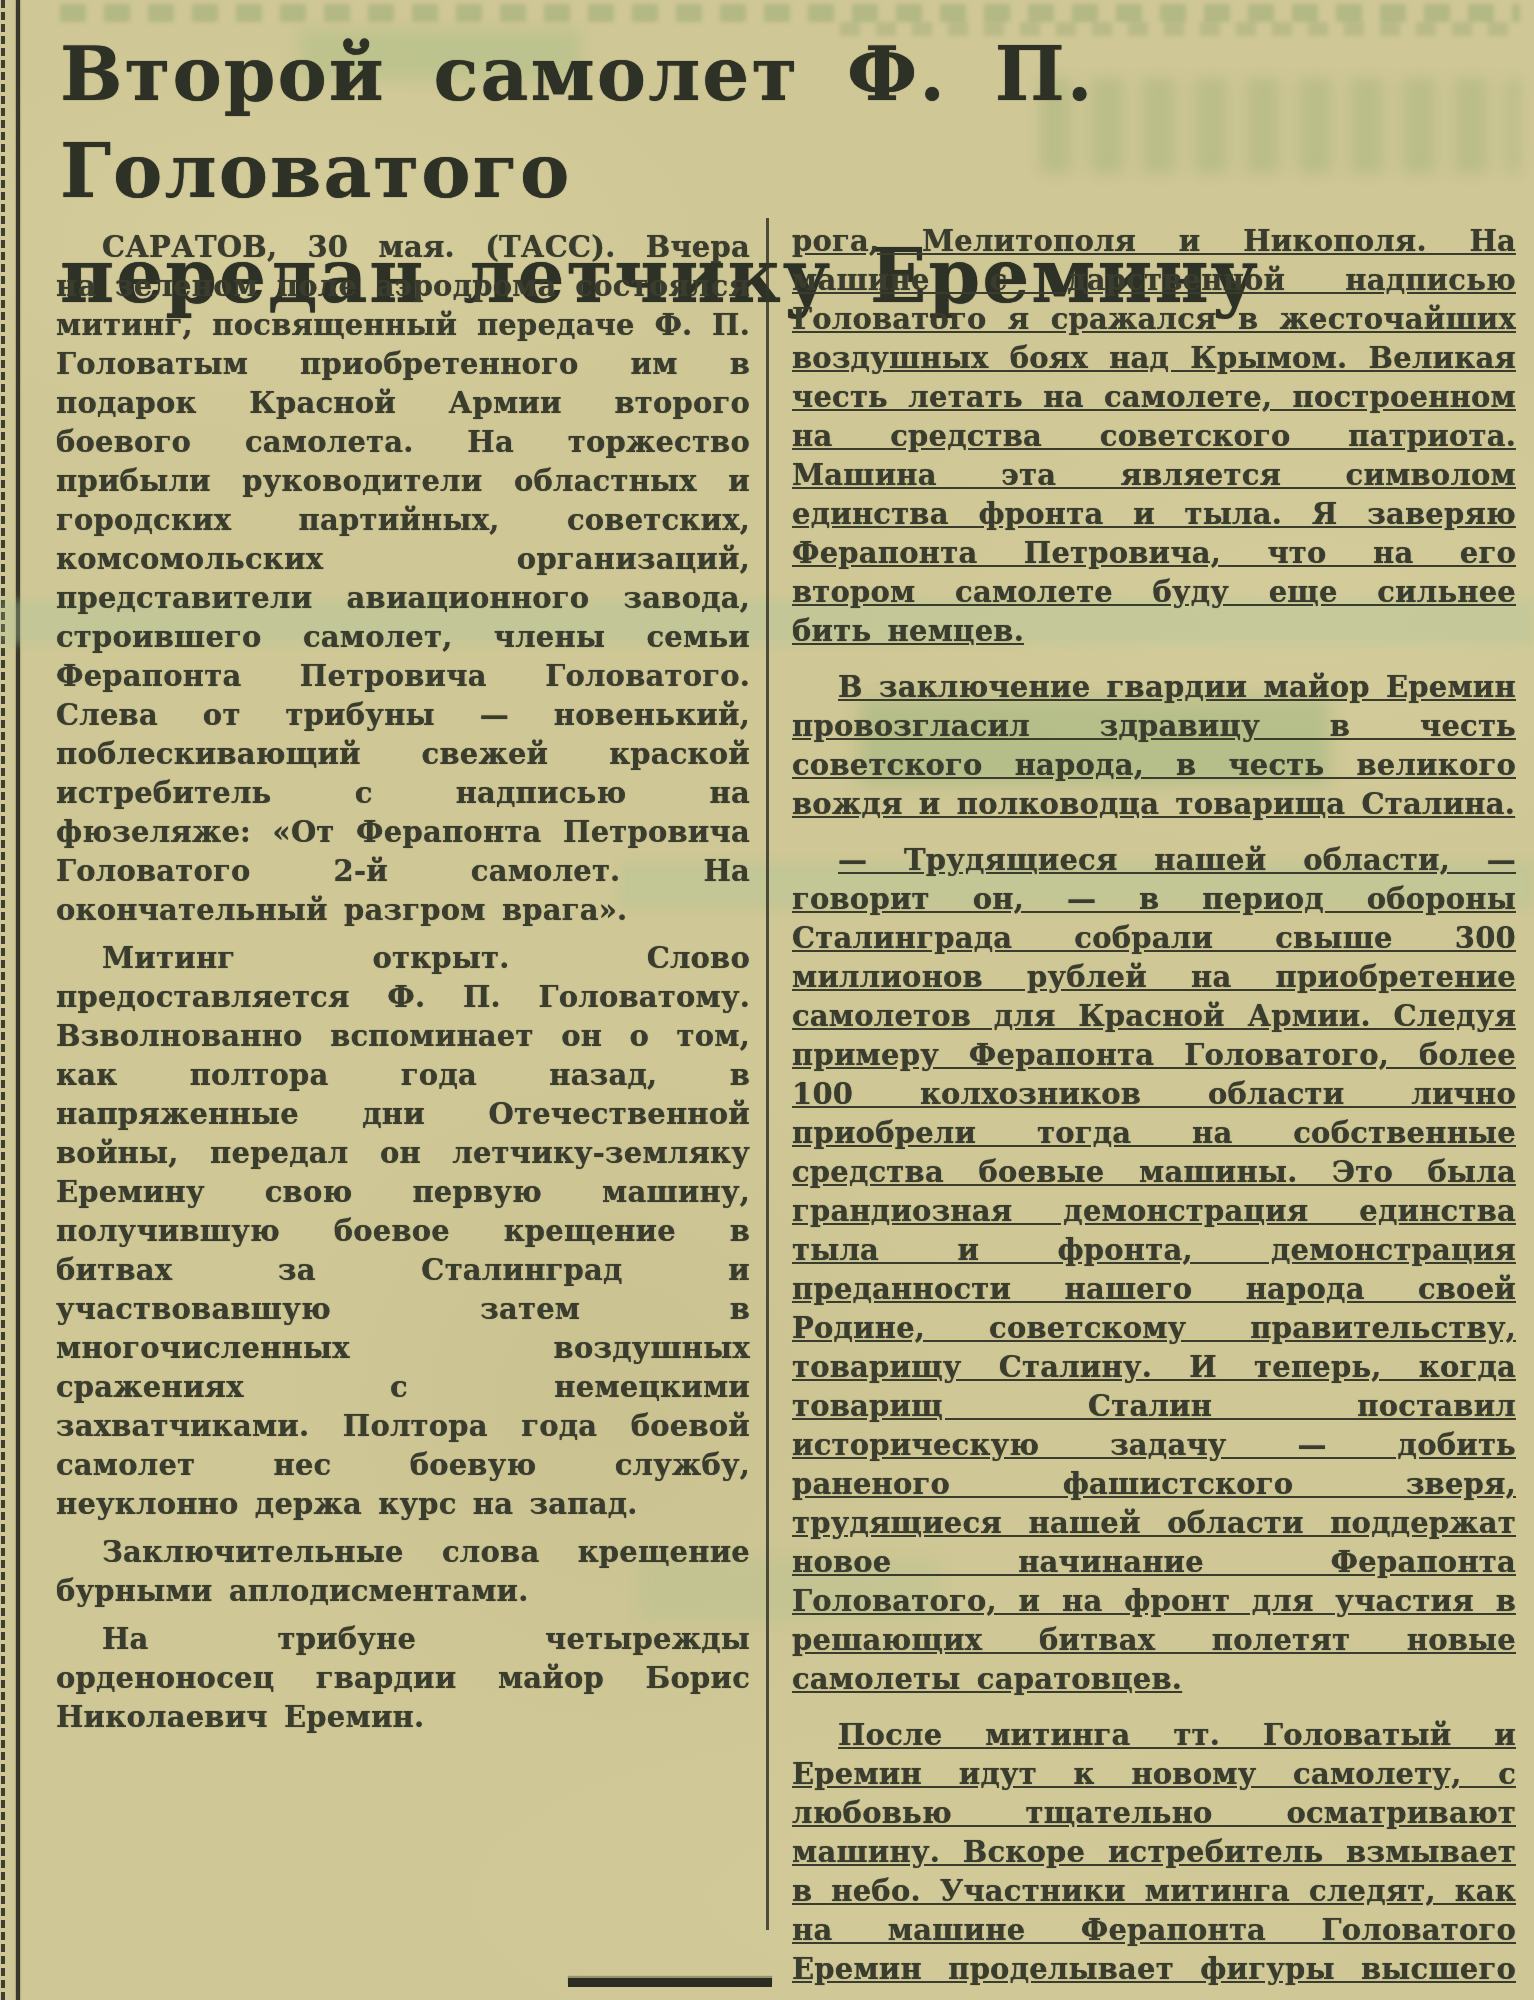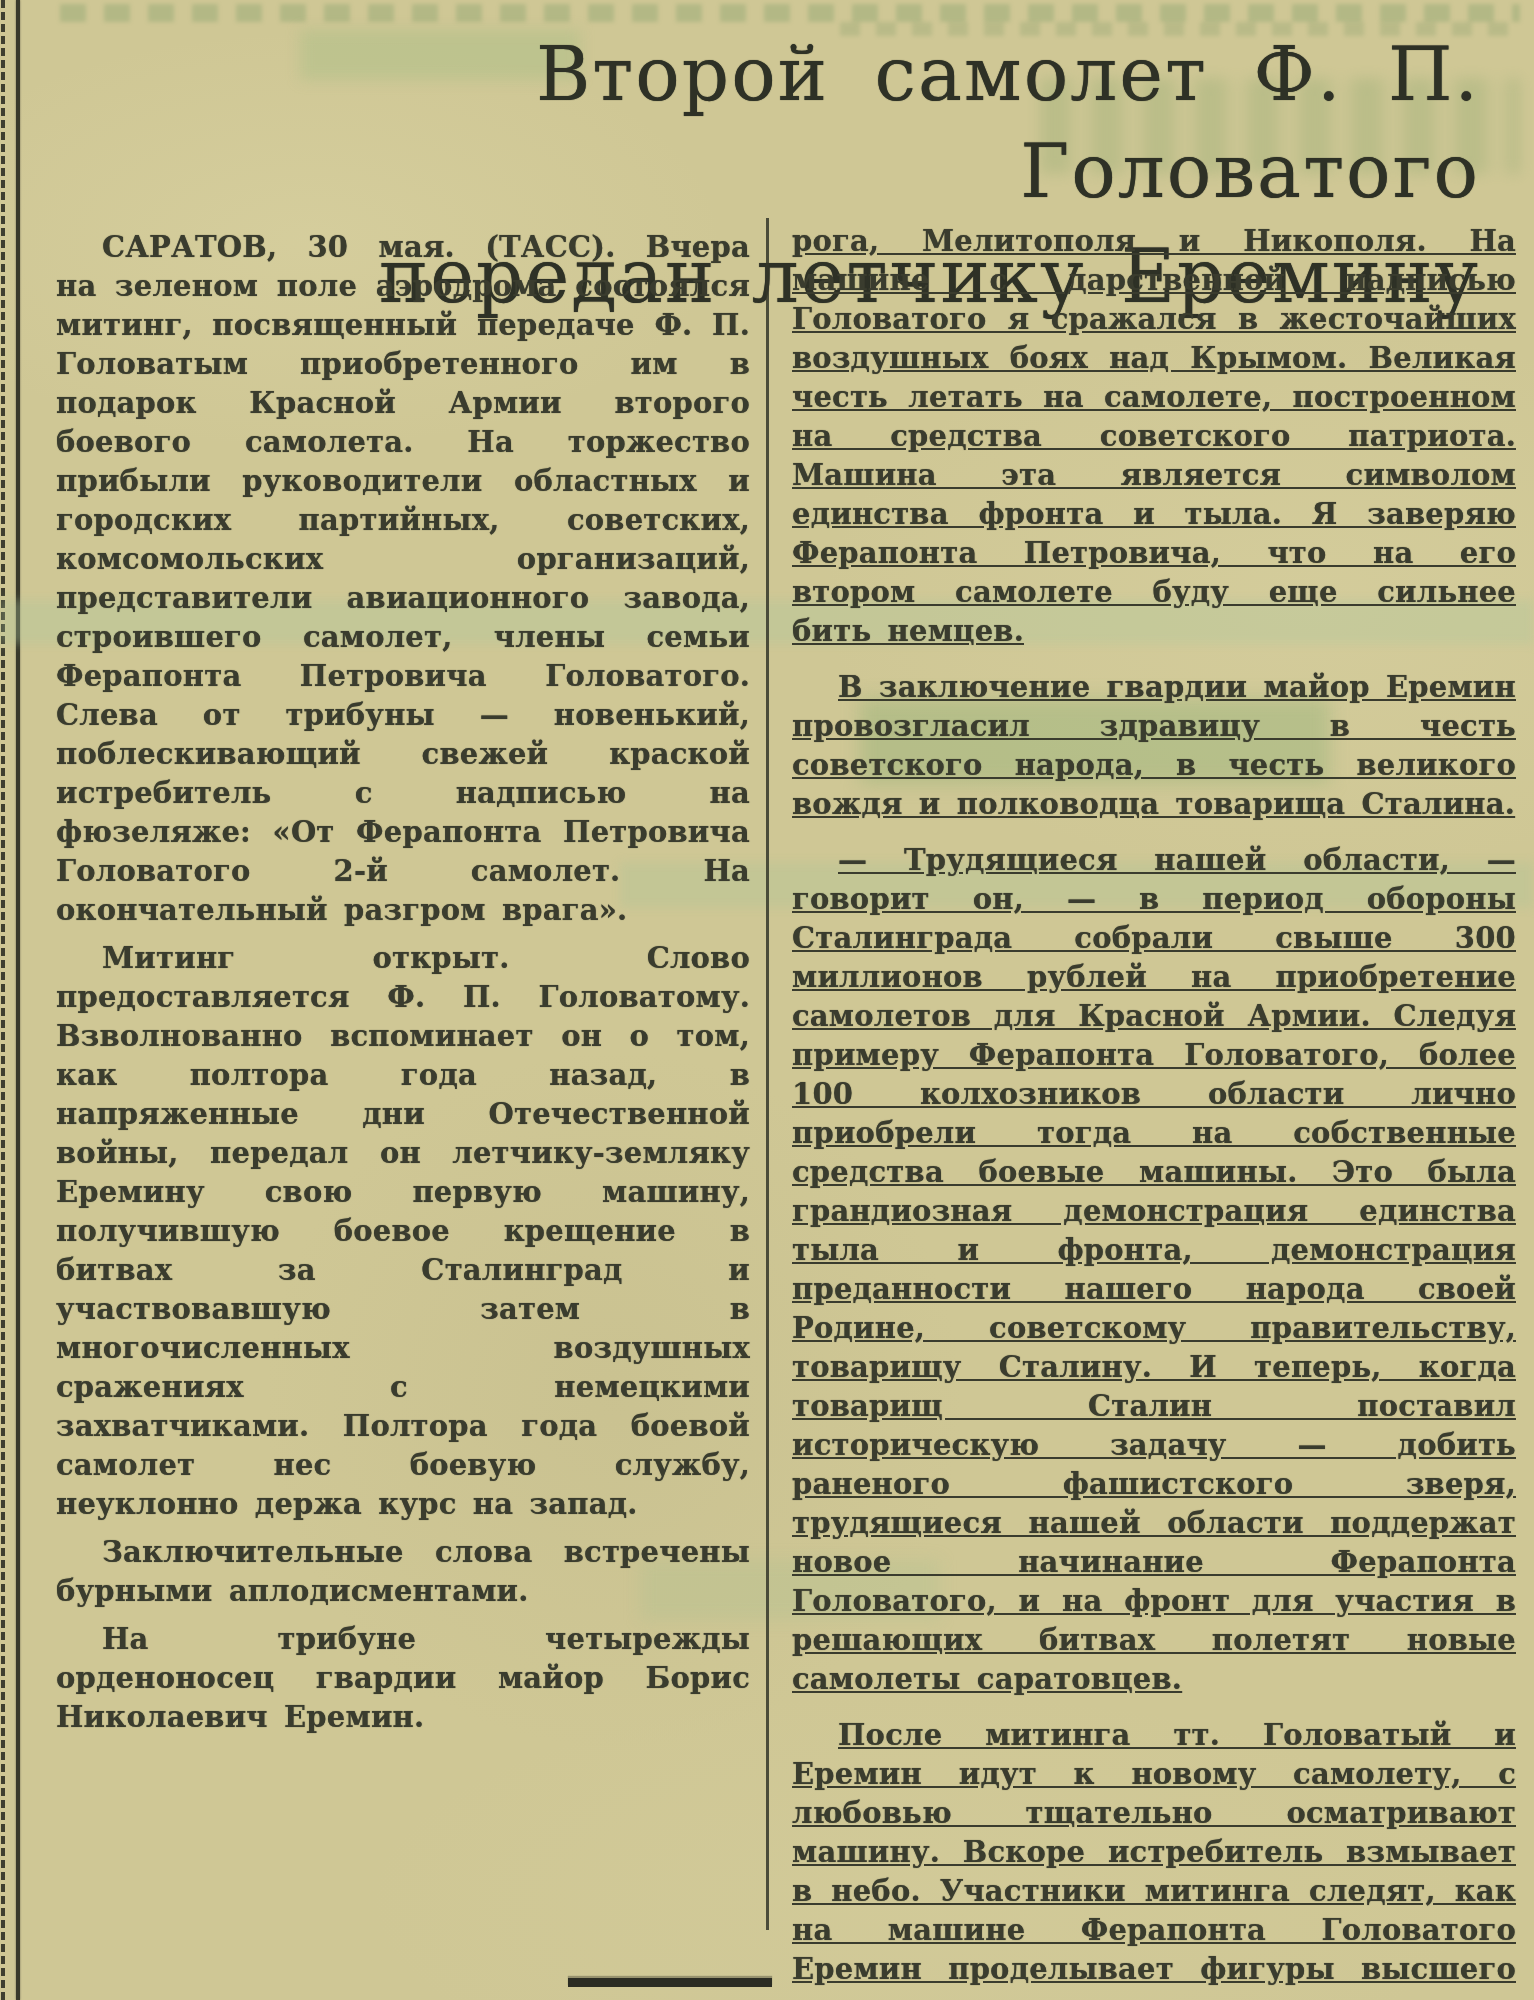--- a/index.html
+++ b/index.html
@@ -30,22 +30,22 @@
   .smudge-topline2{left:840px;top:22px;width:680px;height:14px;filter:blur(2px);opacity:.38;
     background:repeating-linear-gradient(90deg, rgba(96,136,84,.5) 0 20px, rgba(96,136,84,0) 20px 36px);}
   .smudge-topright{left:1040px;top:78px;width:480px;height:96px;filter:blur(7px);opacity:.45;
     background:repeating-linear-gradient(90deg, rgba(116,156,96,.5) 0 30px, rgba(116,156,96,.1) 30px 52px);}
   .band1{left:0;top:600px;width:1534px;height:44px;background:rgba(172,198,156,.32);filter:blur(5px);}
   .band2{left:620px;top:862px;width:914px;height:46px;background:rgba(168,194,150,.30);filter:blur(5px);}
   .blob1{left:860px;top:698px;width:470px;height:86px;background:rgba(128,170,108,.33);filter:blur(9px);}
   .blob2{left:300px;top:30px;width:280px;height:50px;background:rgba(150,184,126,.30);filter:blur(7px);}
   .blob3{left:640px;top:1560px;width:300px;height:60px;background:rgba(160,190,140,.22);filter:blur(8px);}
 
-  .headline{position:absolute;left:60px;top:26px;width:1420px;text-align:right;color:var(--headline-ink);
-    font-weight:normal;text-shadow:0 0 1px rgba(46,49,38,.9);}
+  .headline{position:absolute;left:60px;top:26px;width:1420px;text-align:left;color:var(--headline-ink);
+    font-weight:bold;text-shadow:0 0 1px rgba(46,49,38,.9);}
   .headline .hl{font-size:74px;line-height:97px;letter-spacing:2px;}
   .headline .hl1{word-spacing:20px;}
   .headline .hl2{word-spacing:10px;margin-top:8px;}
 
   .col{position:absolute;color:var(--ink);font-size:29px;line-height:39px;font-weight:bold;
     text-align:justify;letter-spacing:.2px;word-spacing:6px;
     text-shadow:0 0 1px rgba(58,60,46,.8);}
   .col-left{left:56px;top:228px;width:694px;}
   .col-right{left:792px;top:222px;width:724px;}
   .para{margin:0 0 9px 0;text-indent:46px;}
@@ -72,21 +72,21 @@
   <div class="smudge blob3"></div>
 
   <div class="headline">
     <div class="hl hl1">Второй самолет Ф. П. Головатого</div>
     <div class="hl hl2">передан летчику Еремину</div>
   </div>
 
   <div class="col col-left">
       <p class="para">САРАТОВ, 30 мая. (ТАСС). Вчера на зеленом поле аэродрома состоялся митинг, посвященный передаче Ф. П. Головатым приобретенного им в подарок Красной Армии второго боевого самолета. На торжество прибыли руководители областных и городских партийных, советских, комсомольских организаций, представители авиационного завода, строившего самолет, члены семьи Ферапонта Петровича Головатого. Слева от трибуны — новенький, поблескивающий свежей краской истребитель с надписью на фюзеляже: «От Ферапонта Петровича Головатого 2-й самолет. На окончательный разгром врага».</p>
       <p class="para">Митинг открыт. Слово предоставляется Ф. П. Головатому. Взволнованно вспоминает он о том, как полтора года назад, в напряженные дни Отечественной войны, передал он летчику-земляку Еремину свою первую машину, получившую боевое крещение в битвах за Сталинград и участвовавшую затем в многочисленных воздушных сражениях с немецкими захватчиками. Полтора года боевой самолет нес боевую службу, неуклонно держа курс на запад.</p>
-      <p class="para">Заключительные слова встречены бурными аплодисментами.</p>
+      <p class="para">Заключительные слова крещение бурными аплодисментами.</p>
       <p class="para">На трибуне четырежды орденоносец гвардии майор Борис Николаевич Еремин.</p>
     </div>
 
   <div class="divider"></div>
 
   <div class="col col-right">
       <p class="para noindent">рога, Мелитополя и Никополя. На машине с дарственной надписью Головатого я сражался в жесточайших воздушных боях над Крымом. Великая честь летать на самолете, построенном на средства советского патриота. Машина эта является символом единства фронта и тыла. Я заверяю Ферапонта Петровича, что на его втором самолете буду еще сильнее бить немцев.</p>
       <p class="para">В заключение гвардии майор Еремин провозгласил здравицу в честь советского народа, в честь великого вождя и полководца товарища Сталина.</p>
       <p class="para">— Трудящиеся нашей области, — говорит он, — в период обороны Сталинграда собрали свыше 300 миллионов рублей на приобретение самолетов для Красной Армии. Следуя примеру Ферапонта Головатого, более 100 колхозников области лично приобрели тогда на собственные средства боевые машины. Это была грандиозная демонстрация единства тыла и фронта, демонстрация преданности нашего народа своей Родине, советскому правительству, товарищу Сталину. И теперь, когда товарищ Сталин поставил историческую задачу — добить раненого фашистского зверя, трудящиеся нашей области поддержат новое начинание Ферапонта Головатого, и на фронт для участия в решающих битвах полетят новые самолеты саратовцев.</p>
       <p class="para">После митинга тт. Головатый и Еремин идут к новому самолету, с любовью тщательно осматривают машину. Вскоре истребитель взмывает в небо. Участники митинга следят, как на машине Ферапонта Головатого Еремин проделывает фигуры высшего пилотажа.</p>

